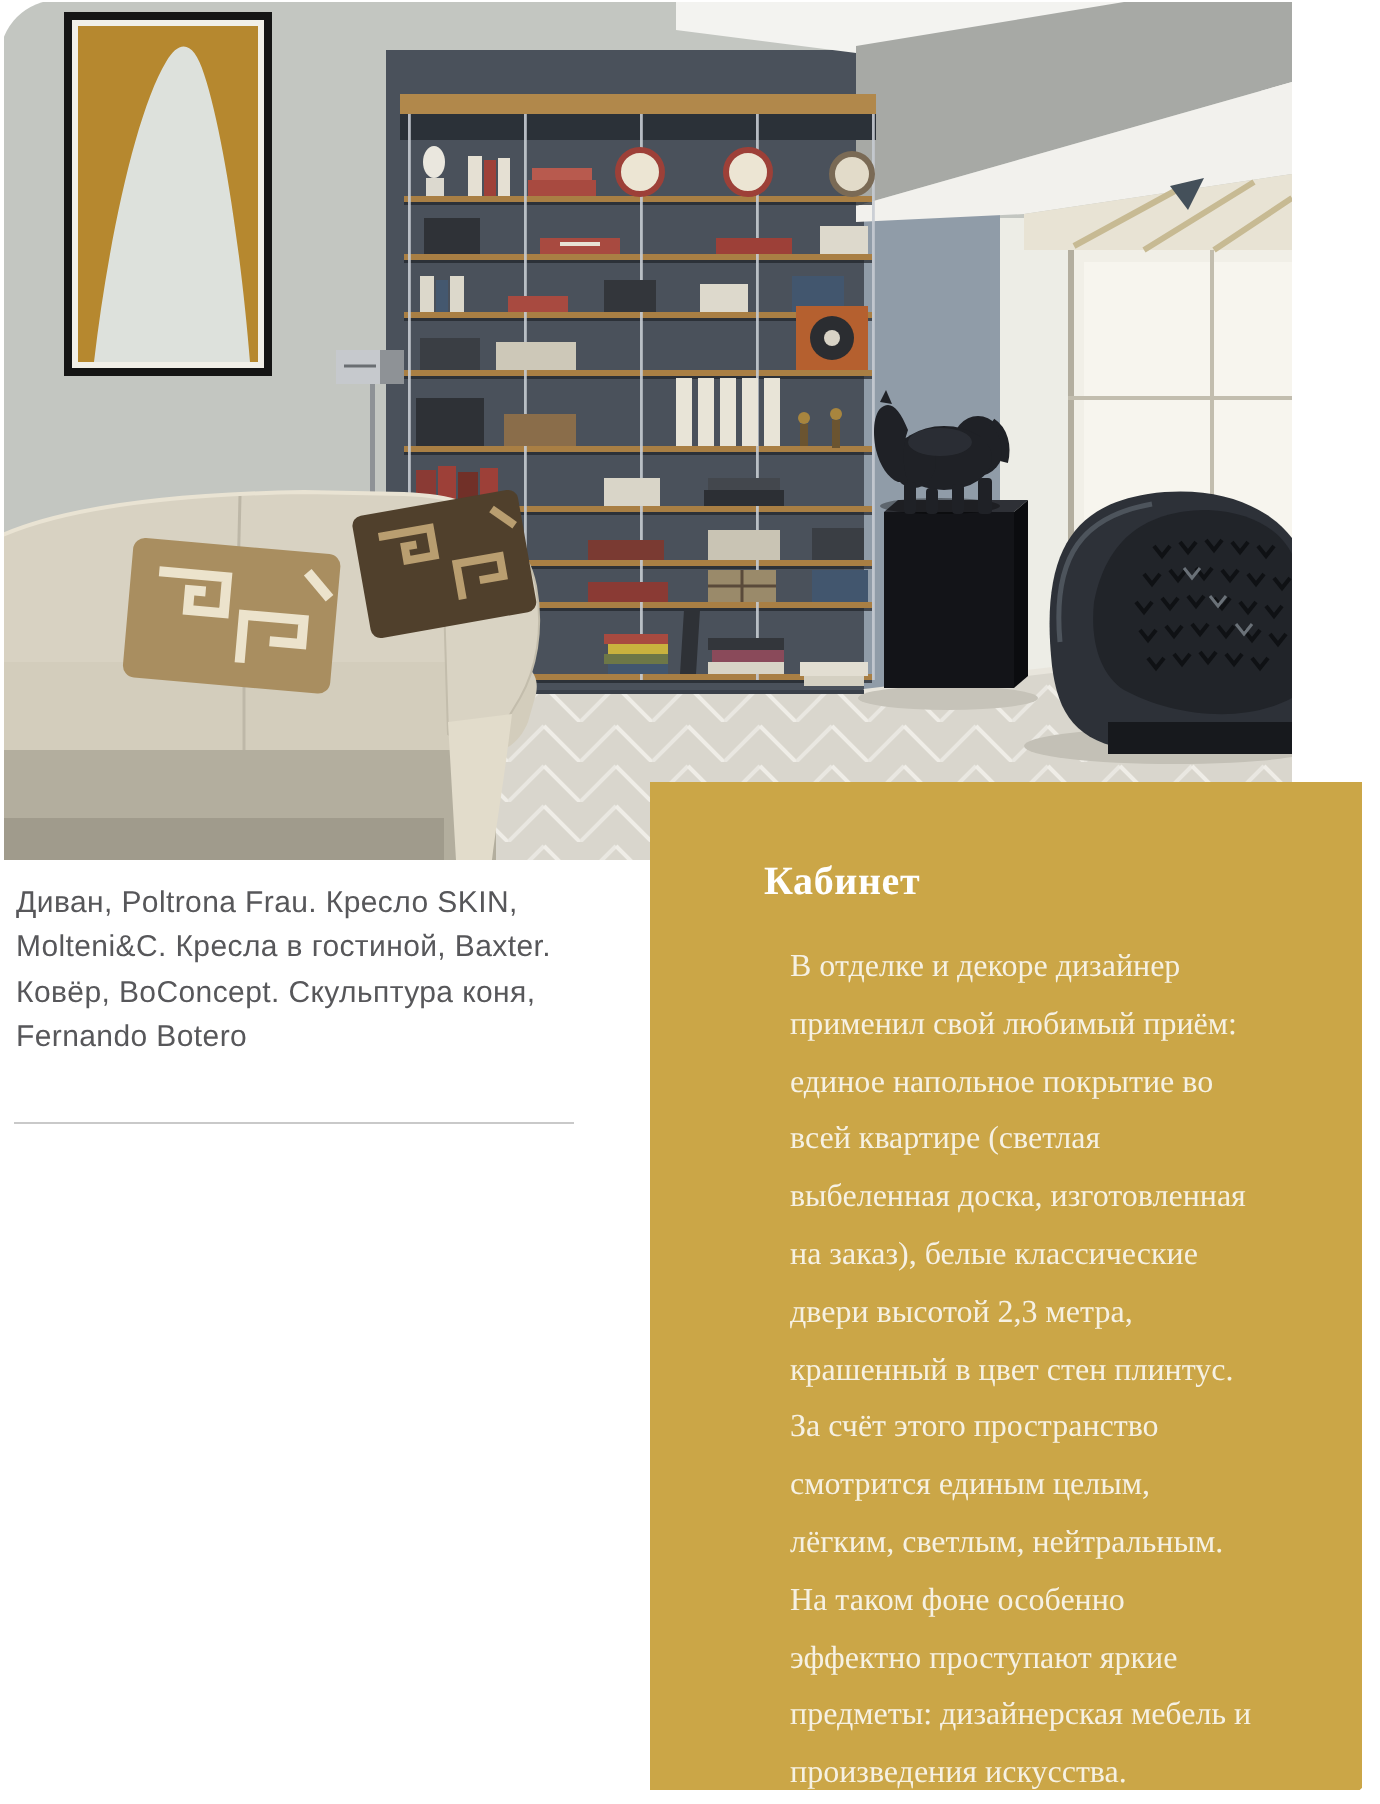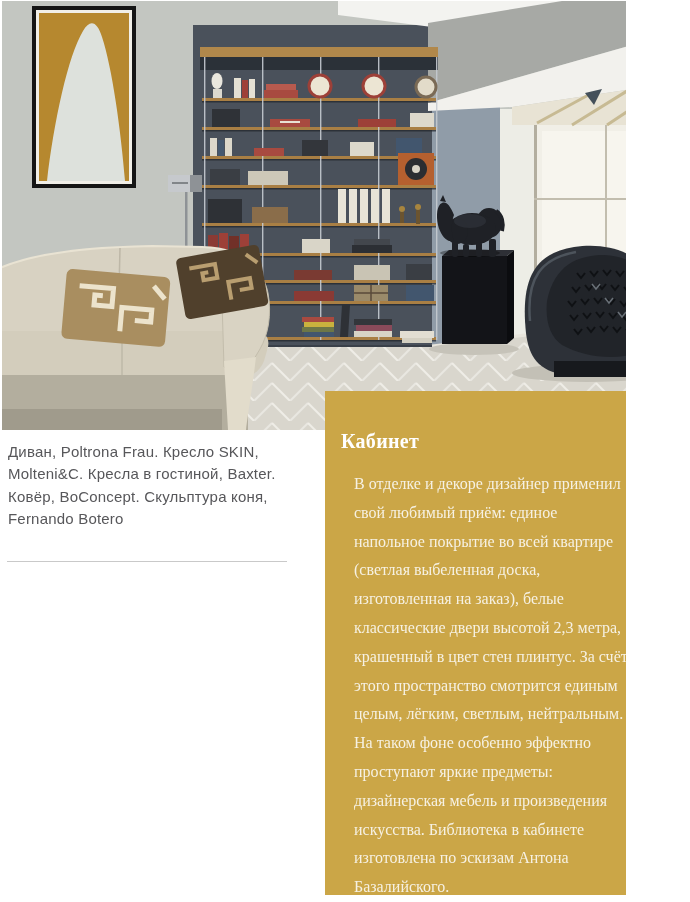--- a/index.html
+++ b/index.html
@@ -1,17 +1,17 @@
 <!DOCTYPE html>
 <html lang="ru" style="--page-bg: #ffffff; --panel-bg: #cba647; --panel-title-color: #ffffff; --panel-text-color: #f6f1e3; --caption-color: #57575a; --divider-color: #c9c9c9;"><head>
 <meta charset="utf-8">
 <style>
   html,body{margin:0;padding:0;background:#ffffff;}
   body{font-family:"Liberation Sans",sans-serif;}
-  .page{position:relative;width:626px;height:902px;background:var(--page-bg,#ffffff);overflow:hidden;}
+  .page{position:relative;width:690px;height:902px;background:var(--page-bg,#ffffff);overflow:hidden;border-radius:29px;}
 
   
   .photo{position:absolute;left:2px;top:1px;width:644px;height:429px;margin:0;}
   .photo svg{display:block;width:100%;height:100%;}
 
   
   .caption{
     position:absolute;left:8px;top:441px;width:302px;margin:0;
     font-size:15px;line-height:22.4px;letter-spacing:.2px;
     color:var(--caption-color,#57575a);
@@ -19,21 +19,21 @@
 
   
   .divider{
     position:absolute;left:7px;top:561px;width:280px;height:1px;
     margin:0;border:0;background:var(--divider-color,#c9c9c9);
   }
 
   
   .panel{
     position:absolute;left:325px;top:391px;width:356px;height:504px;
-    box-sizing:border-box;padding:38px 40px 0 16px;
+    box-sizing:border-box;padding:38px 40px 0 57px;
     background:var(--panel-bg,#cba647);
     font-family:"Liberation Serif",serif;
   }
   .panel h2{
     margin:0 0 16px;font-size:20px;line-height:1.25;font-weight:700;
     letter-spacing:.3px;color:var(--panel-title-color,#ffffff);
   }
   .panel p{
     margin:13px;font-size:16px;line-height:28.8px;
     color:var(--panel-text-color,#f6f1e3);

